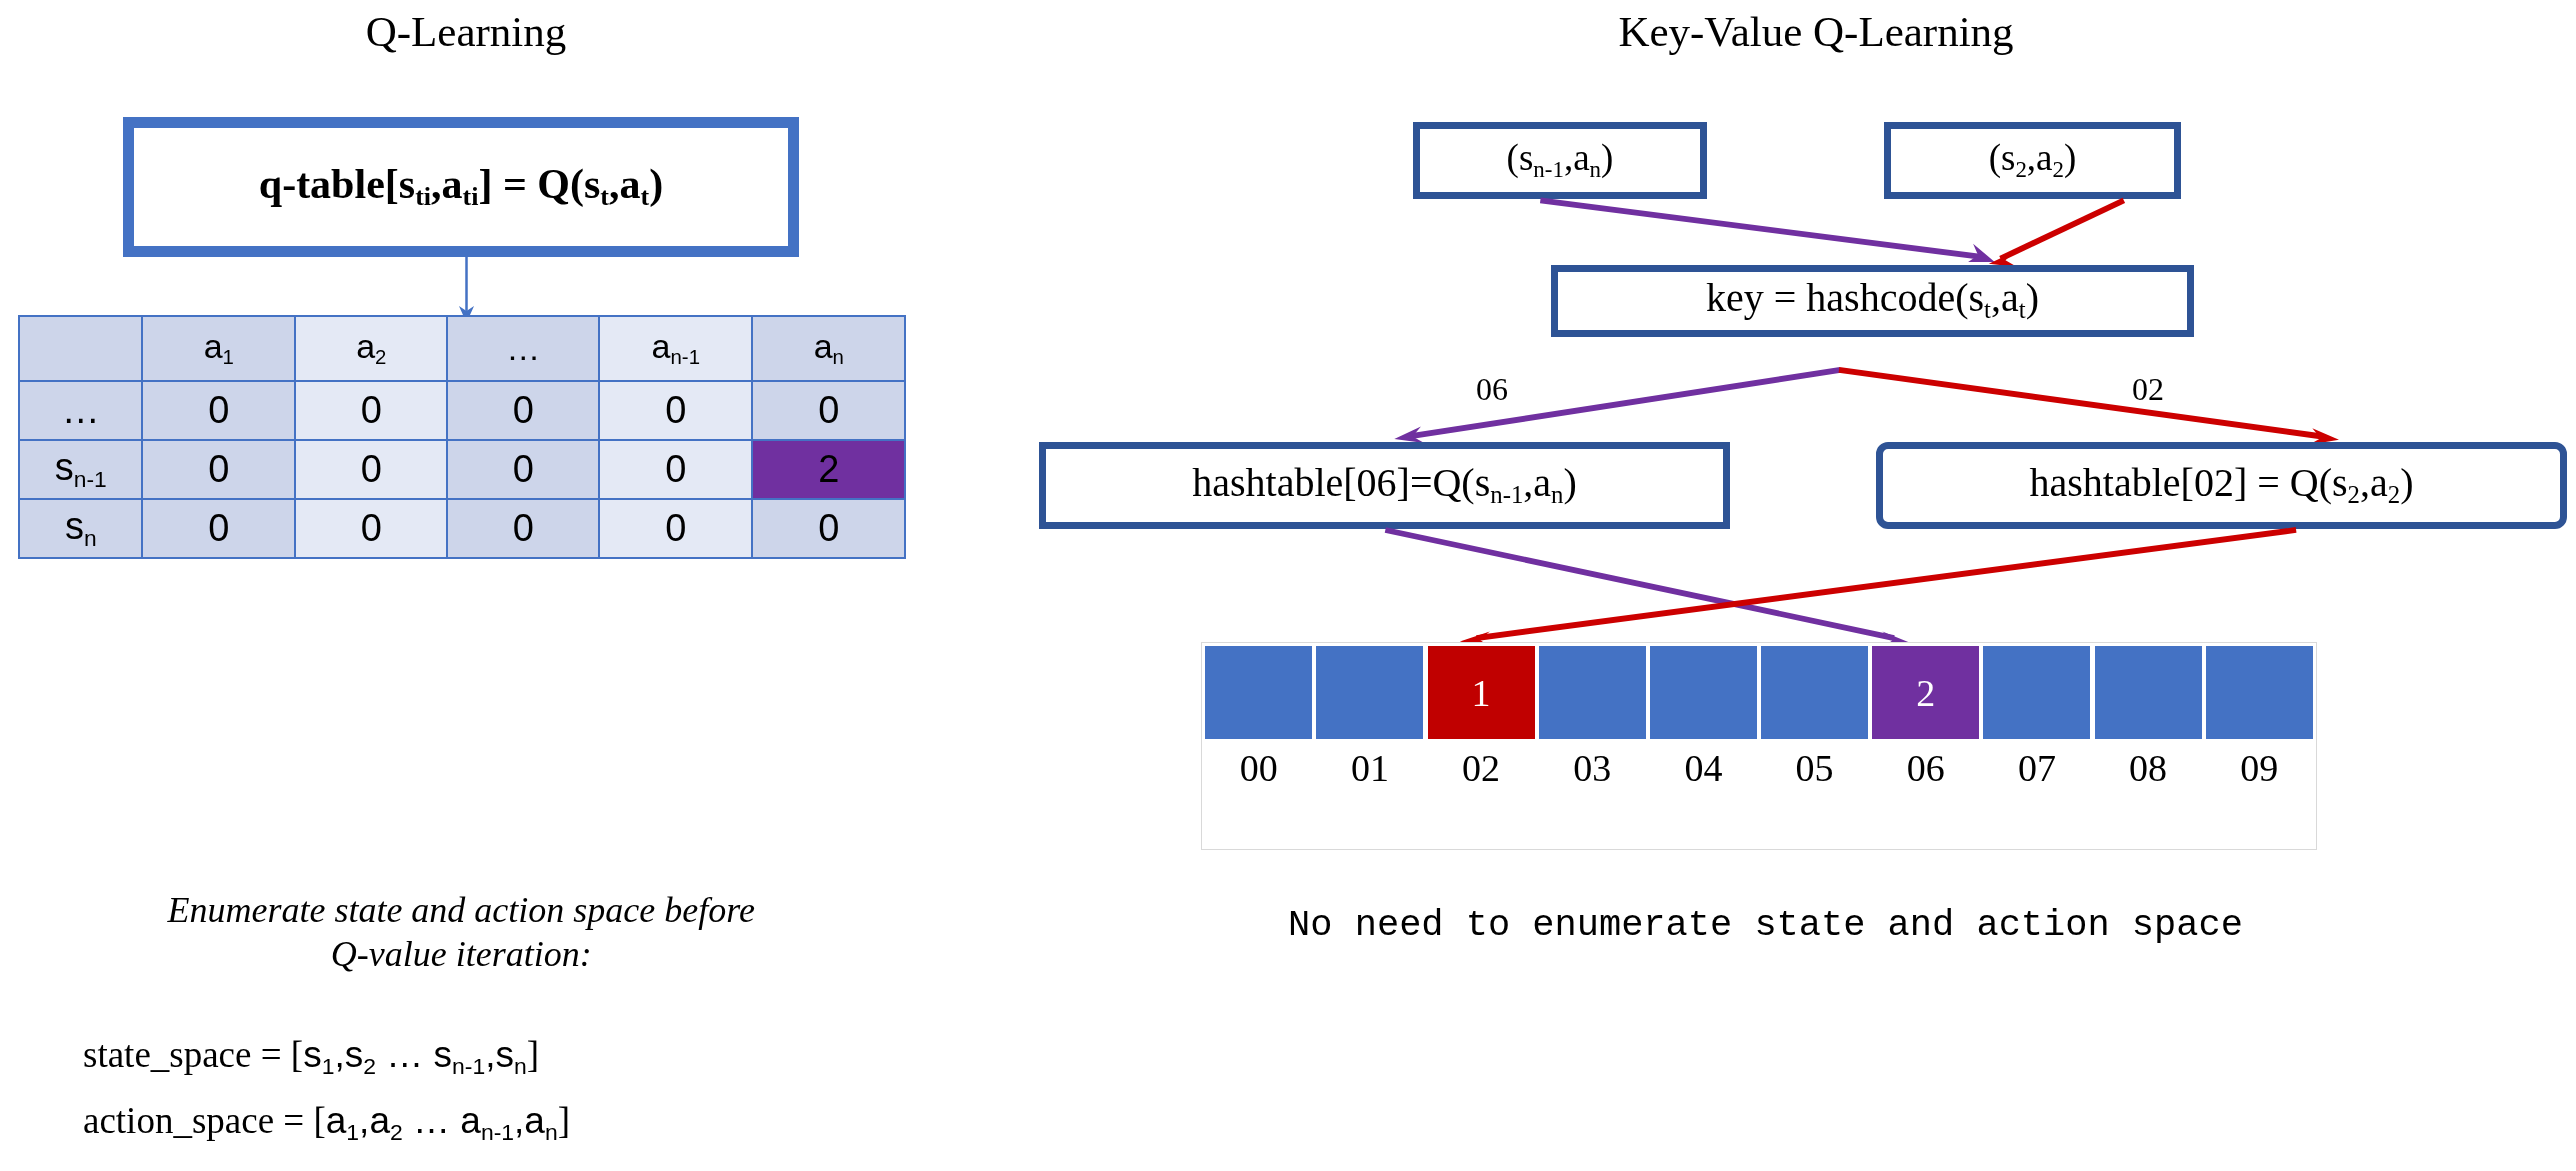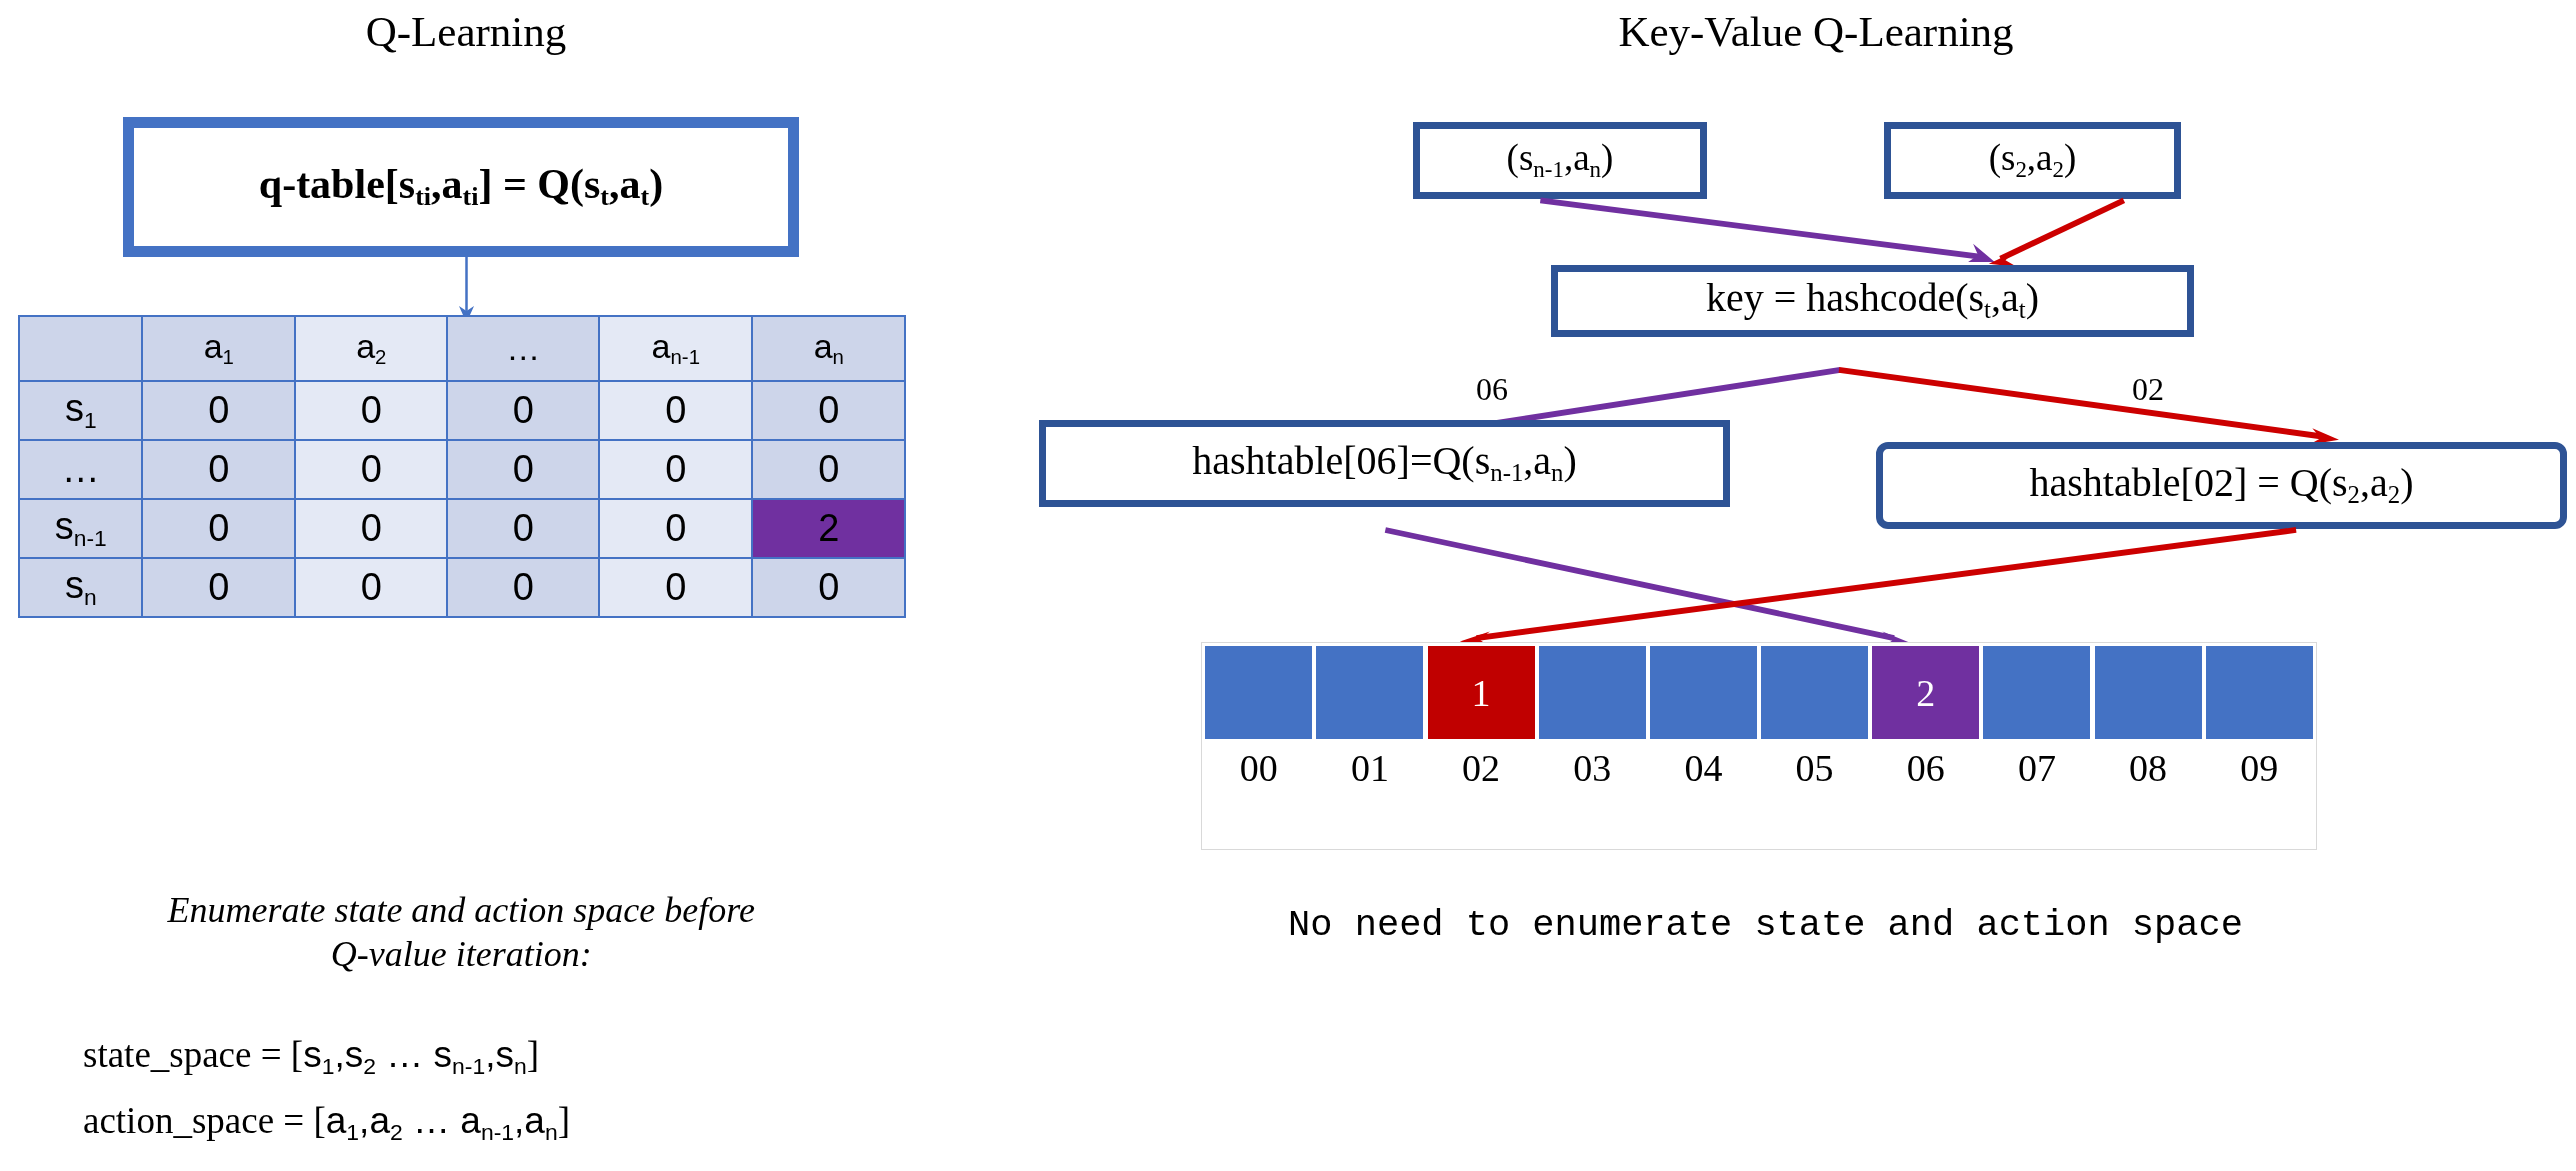--- a/index.html
+++ b/index.html
@@ -213,28 +213,20 @@
   <tbody id="qtable-body">
       <tr>
         <td class="hdr col-dark"></td>
         <td class="hdr col-dark">a<sub>1</sub></td>
         <td class="hdr col-light">a<sub>2</sub></td>
         <td class="hdr col-dark">…</td>
         <td class="hdr col-light">a<sub>n-1</sub></td>
         <td class="hdr col-dark">a<sub>n</sub></td>
       </tr>
       <tr>
-        <td class="col-dark">s<sub>1</sub></td>
-        <td class="col-dark">0</td>
-        <td class="col-light">0</td>
-        <td class="col-dark">0</td>
-        <td class="col-light">0</td>
-        <td class="col-dark">0</td>
-      </tr>
-      <tr>
         <td class="col-dark">…</td>
         <td class="col-dark">0</td>
         <td class="col-light">0</td>
         <td class="col-dark">0</td>
         <td class="col-light">0</td>
         <td class="col-dark">0</td>
       </tr>
       <tr>
         <td class="col-dark">s<sub>n-1</sub></td>
         <td class="col-dark">0</td>
@@ -294,21 +286,21 @@
 <svg class="abs" style="left:1366px; top:363px;" width="491" height="92" viewBox="0 0 590 110">
   <line x1="570" y1="8" x2="52" y2="88" stroke="#7030A0" stroke-width="7"></line>
   <path d="M34 91 L66 76 L56 88 L70 96 Z" fill="#7030A0"></path>
 </svg>
 
 <svg class="abs" style="left:1824px; top:363px;" width="550" height="92" viewBox="0 0 660 110">
   <line x1="18" y1="8" x2="598" y2="88" stroke="#CC0000" stroke-width="7"></line>
   <path d="M618 92 L586 78 L596 90 L582 98 Z" fill="#CC0000"></path>
 </svg>
 
-<div class="abs navy-box" style="left:1039px; top:420px; width:691px; height:87px;">
+<div class="abs navy-box" style="left:1039px; top:442px; width:691px; height:87px;">
   <span class="btext lg">hashtable[06]=Q(s<sub>n-1</sub>,a<sub>n</sub>)</span>
 </div>
 
 <div class="abs navy-box" style="left:1876px; top:442px; width:691px; height:87px;border-radius:12px;">
   <span class="btext lg">hashtable[02] = Q(s<sub>2</sub>,a<sub>2</sub>)</span>
 </div>
 
 <svg class="abs" style="left:1378px; top:525px;" width="550" height="133" viewBox="0 0 660 160">
   <line x1="8" y1="6" x2="620" y2="136" stroke="#7030A0" stroke-width="7"></line>
   <path d="M640 142 L606 128 L618 139 L604 148 Z" fill="#7030A0"></path>

